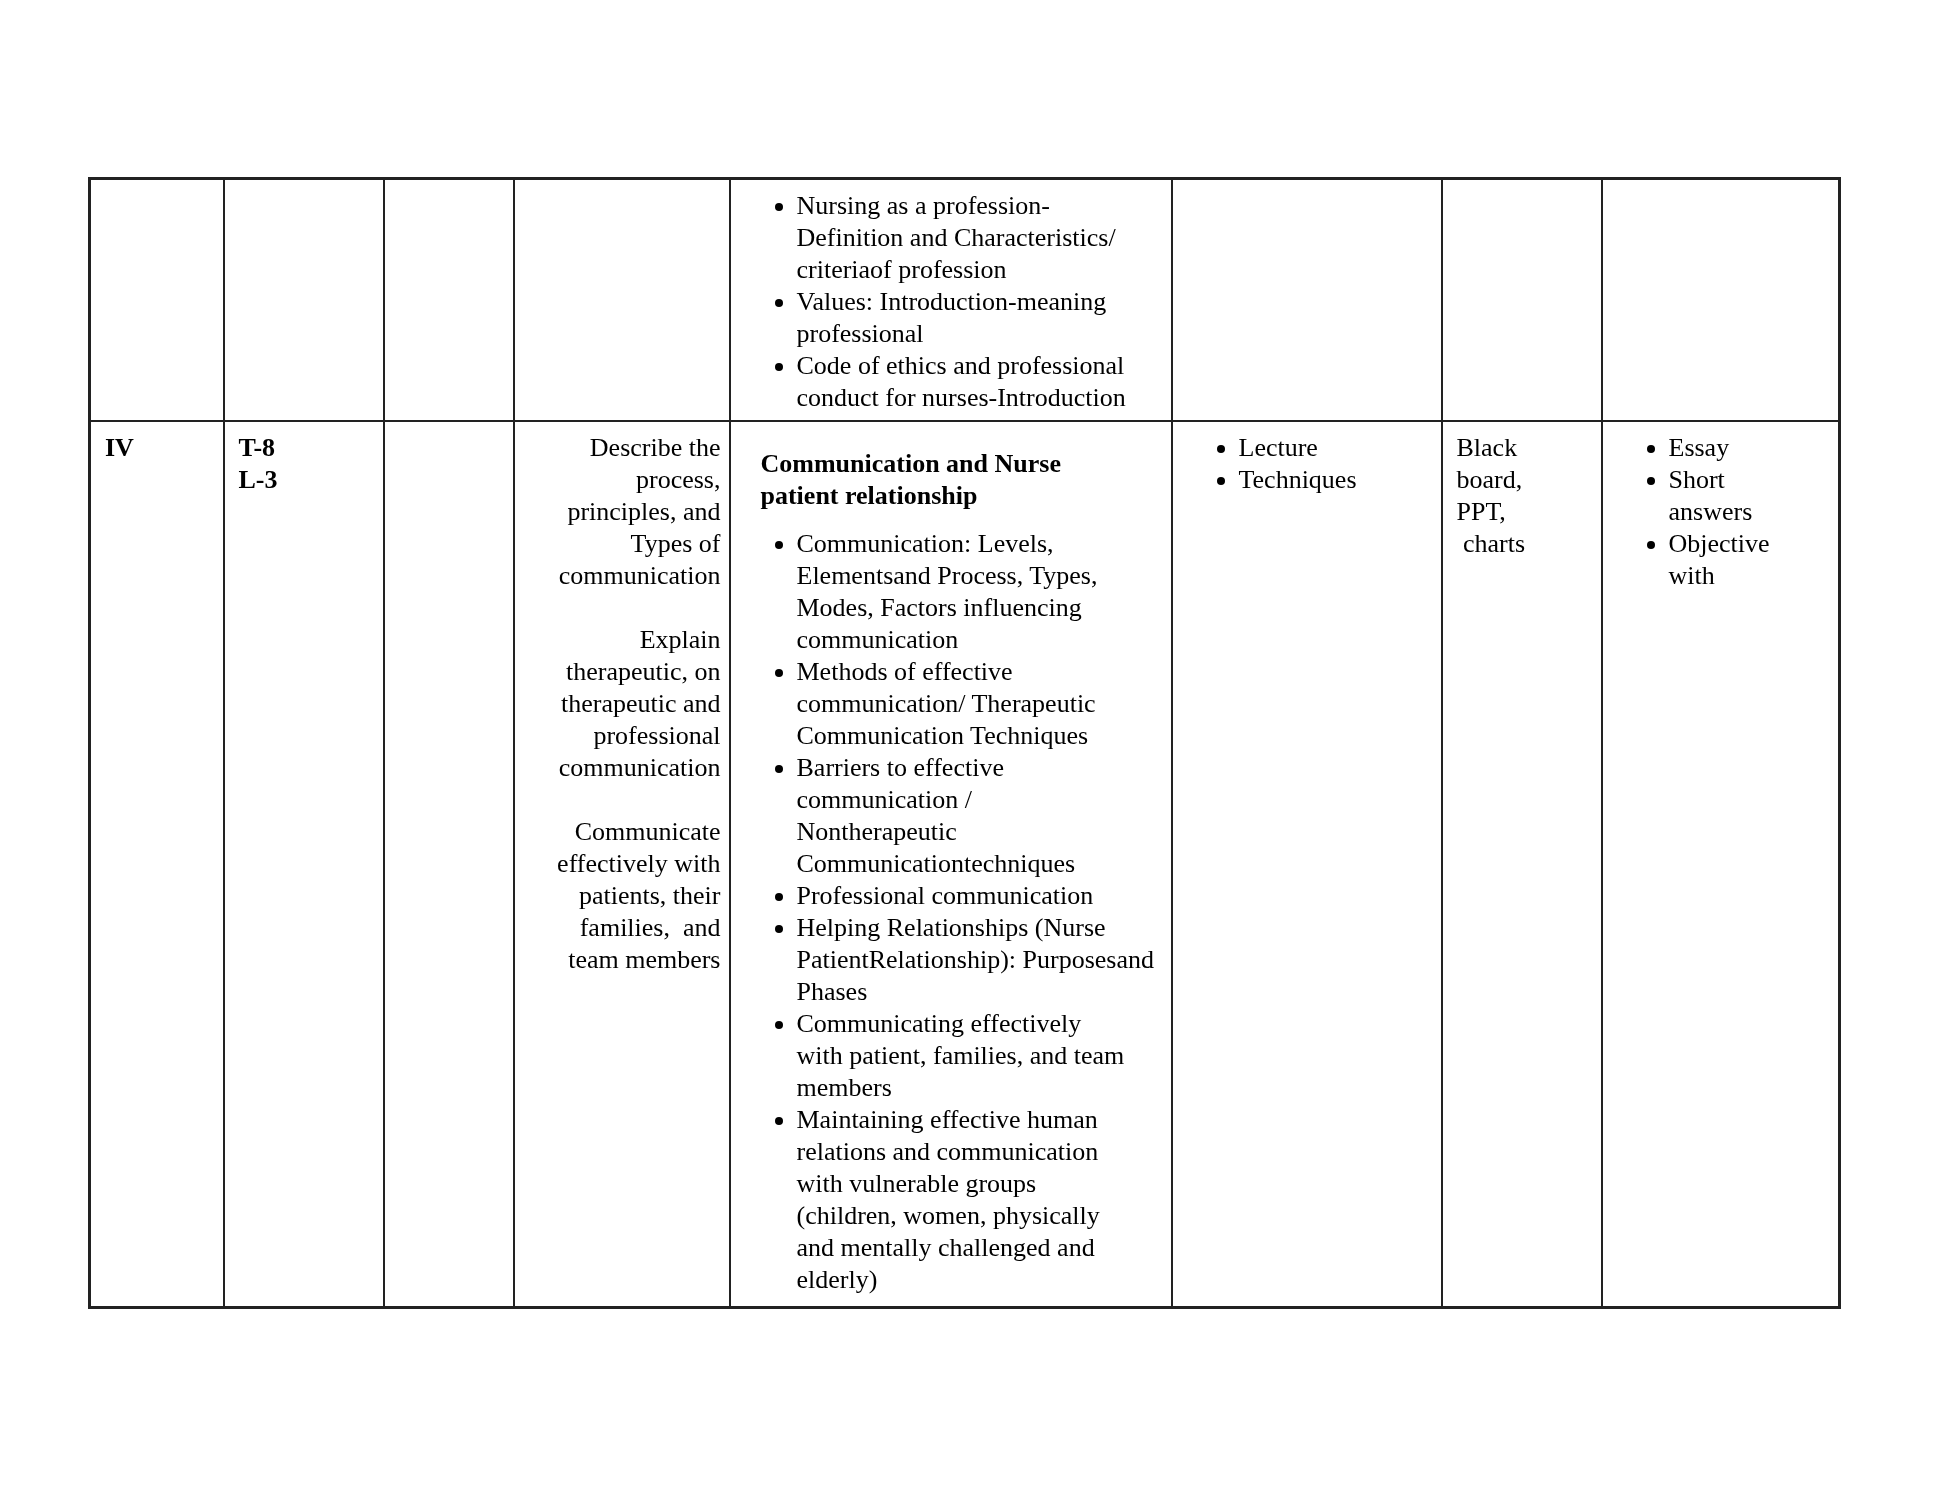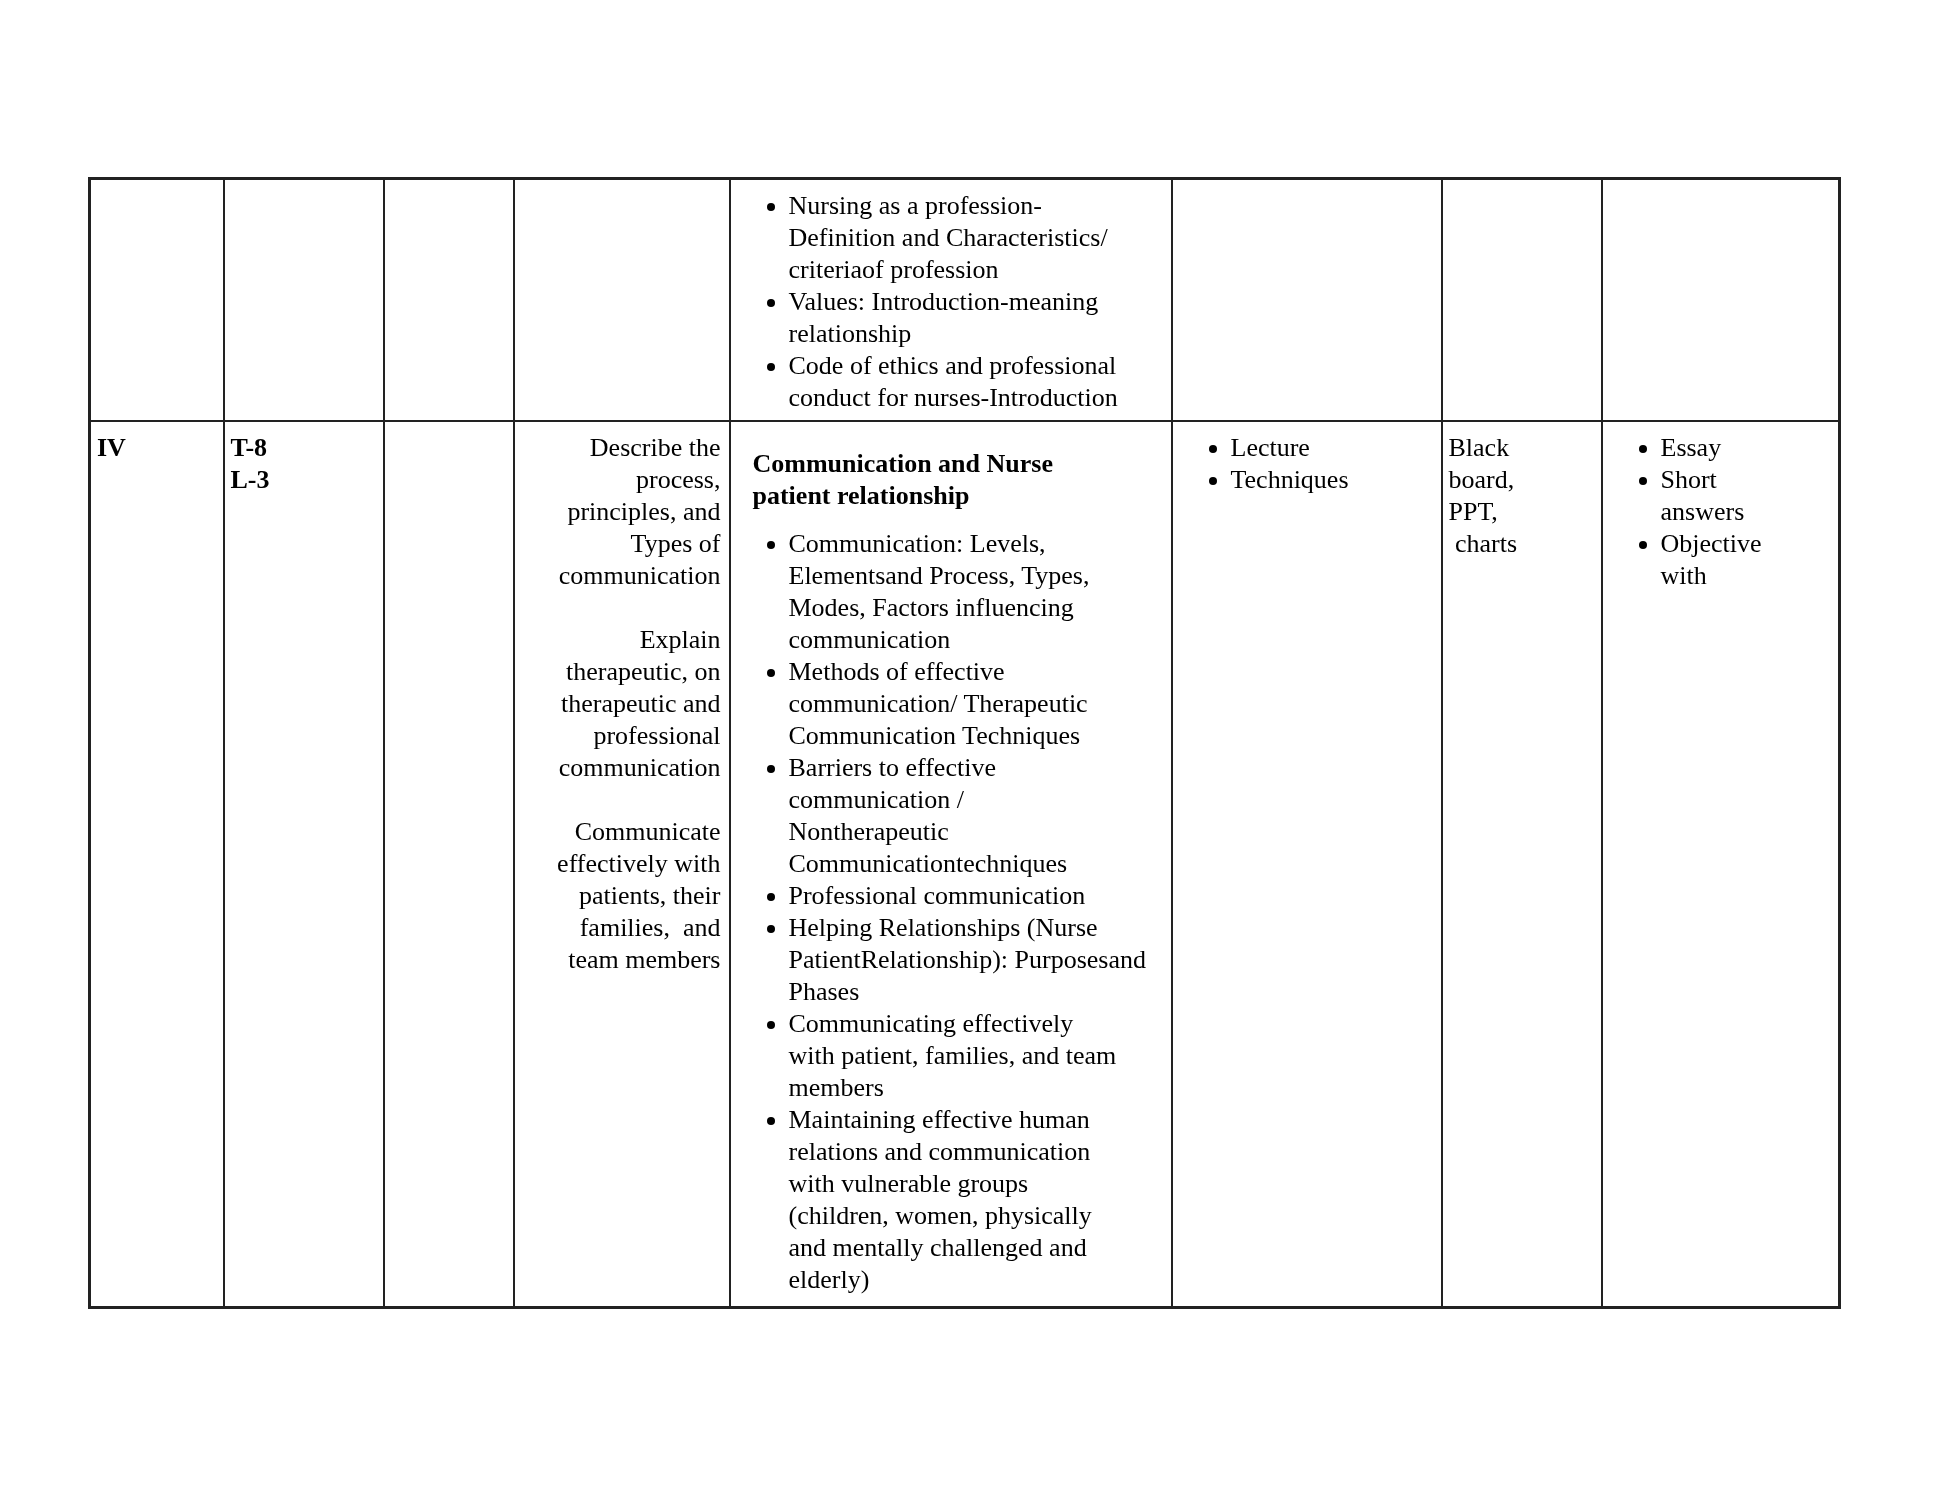--- a/index.html
+++ b/index.html
@@ -20,21 +20,21 @@
     top: 177px;
     width: 1750px;
     height: 1124px;
     border-collapse: collapse;
     table-layout: fixed;
     border: 3px solid #222222;
   }
   table.syllabus td {
     border: 2px solid #222222;
     vertical-align: top;
-    padding: 10px 8px 6px 6px;
+    padding: 10px 8px 6px 14px;
     overflow: hidden;
     font-size: 26px;
     line-height: 32px;
   }
   tr.row-continuation { height: 238px; }
   tr.row-unit-iv      { height: 886px; }
 
   .txt { white-space: pre; display: block; }
   .bold { font-weight: bold; }
 
@@ -72,21 +72,21 @@
       <td></td>
       <td></td>
       <td></td>
       <td></td>
       <td>
         <ul class="bullets">
           <li>Nursing as a profession-
 Definition and Characteristics/
 criteriaof profession</li>
           <li>Values: Introduction-meaning
-relationship</li>
+professional</li>
           <li>Code of ethics and professional
 conduct for nurses-Introduction</li>
         </ul>
       </td>
       <td></td>
       <td></td>
       <td></td>
     </tr>
 
     <tr class="row-unit-iv">

